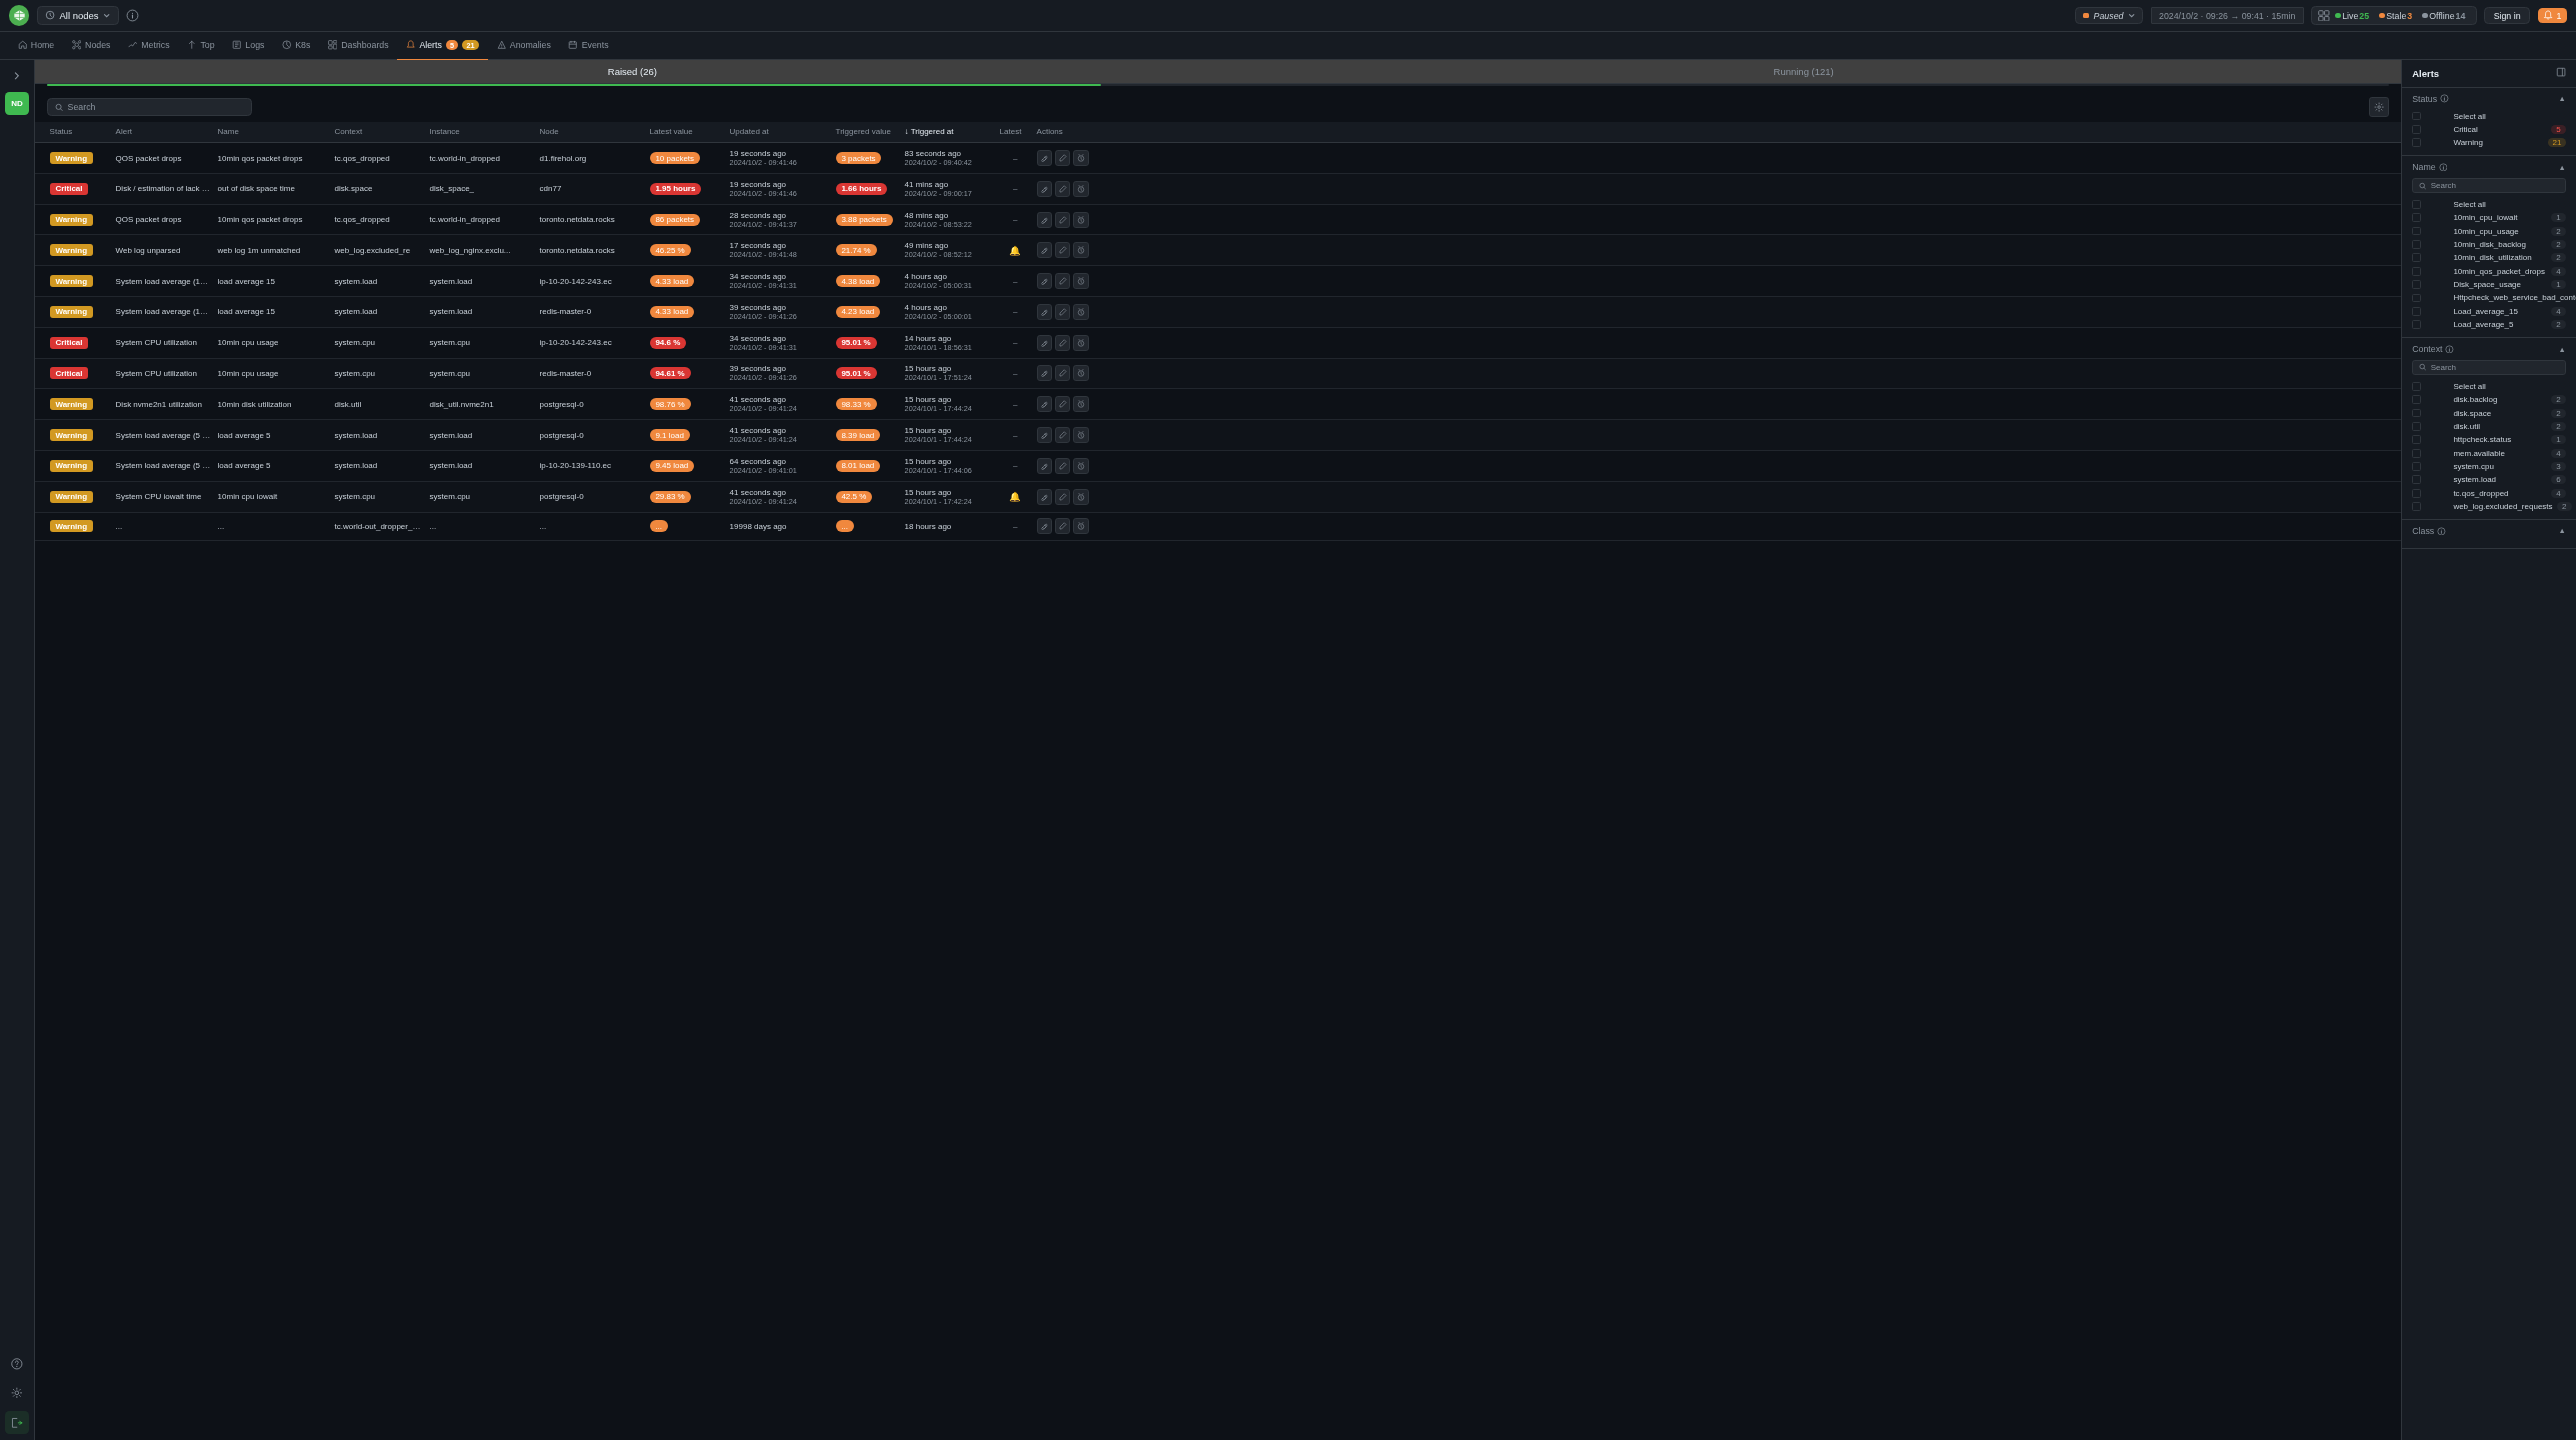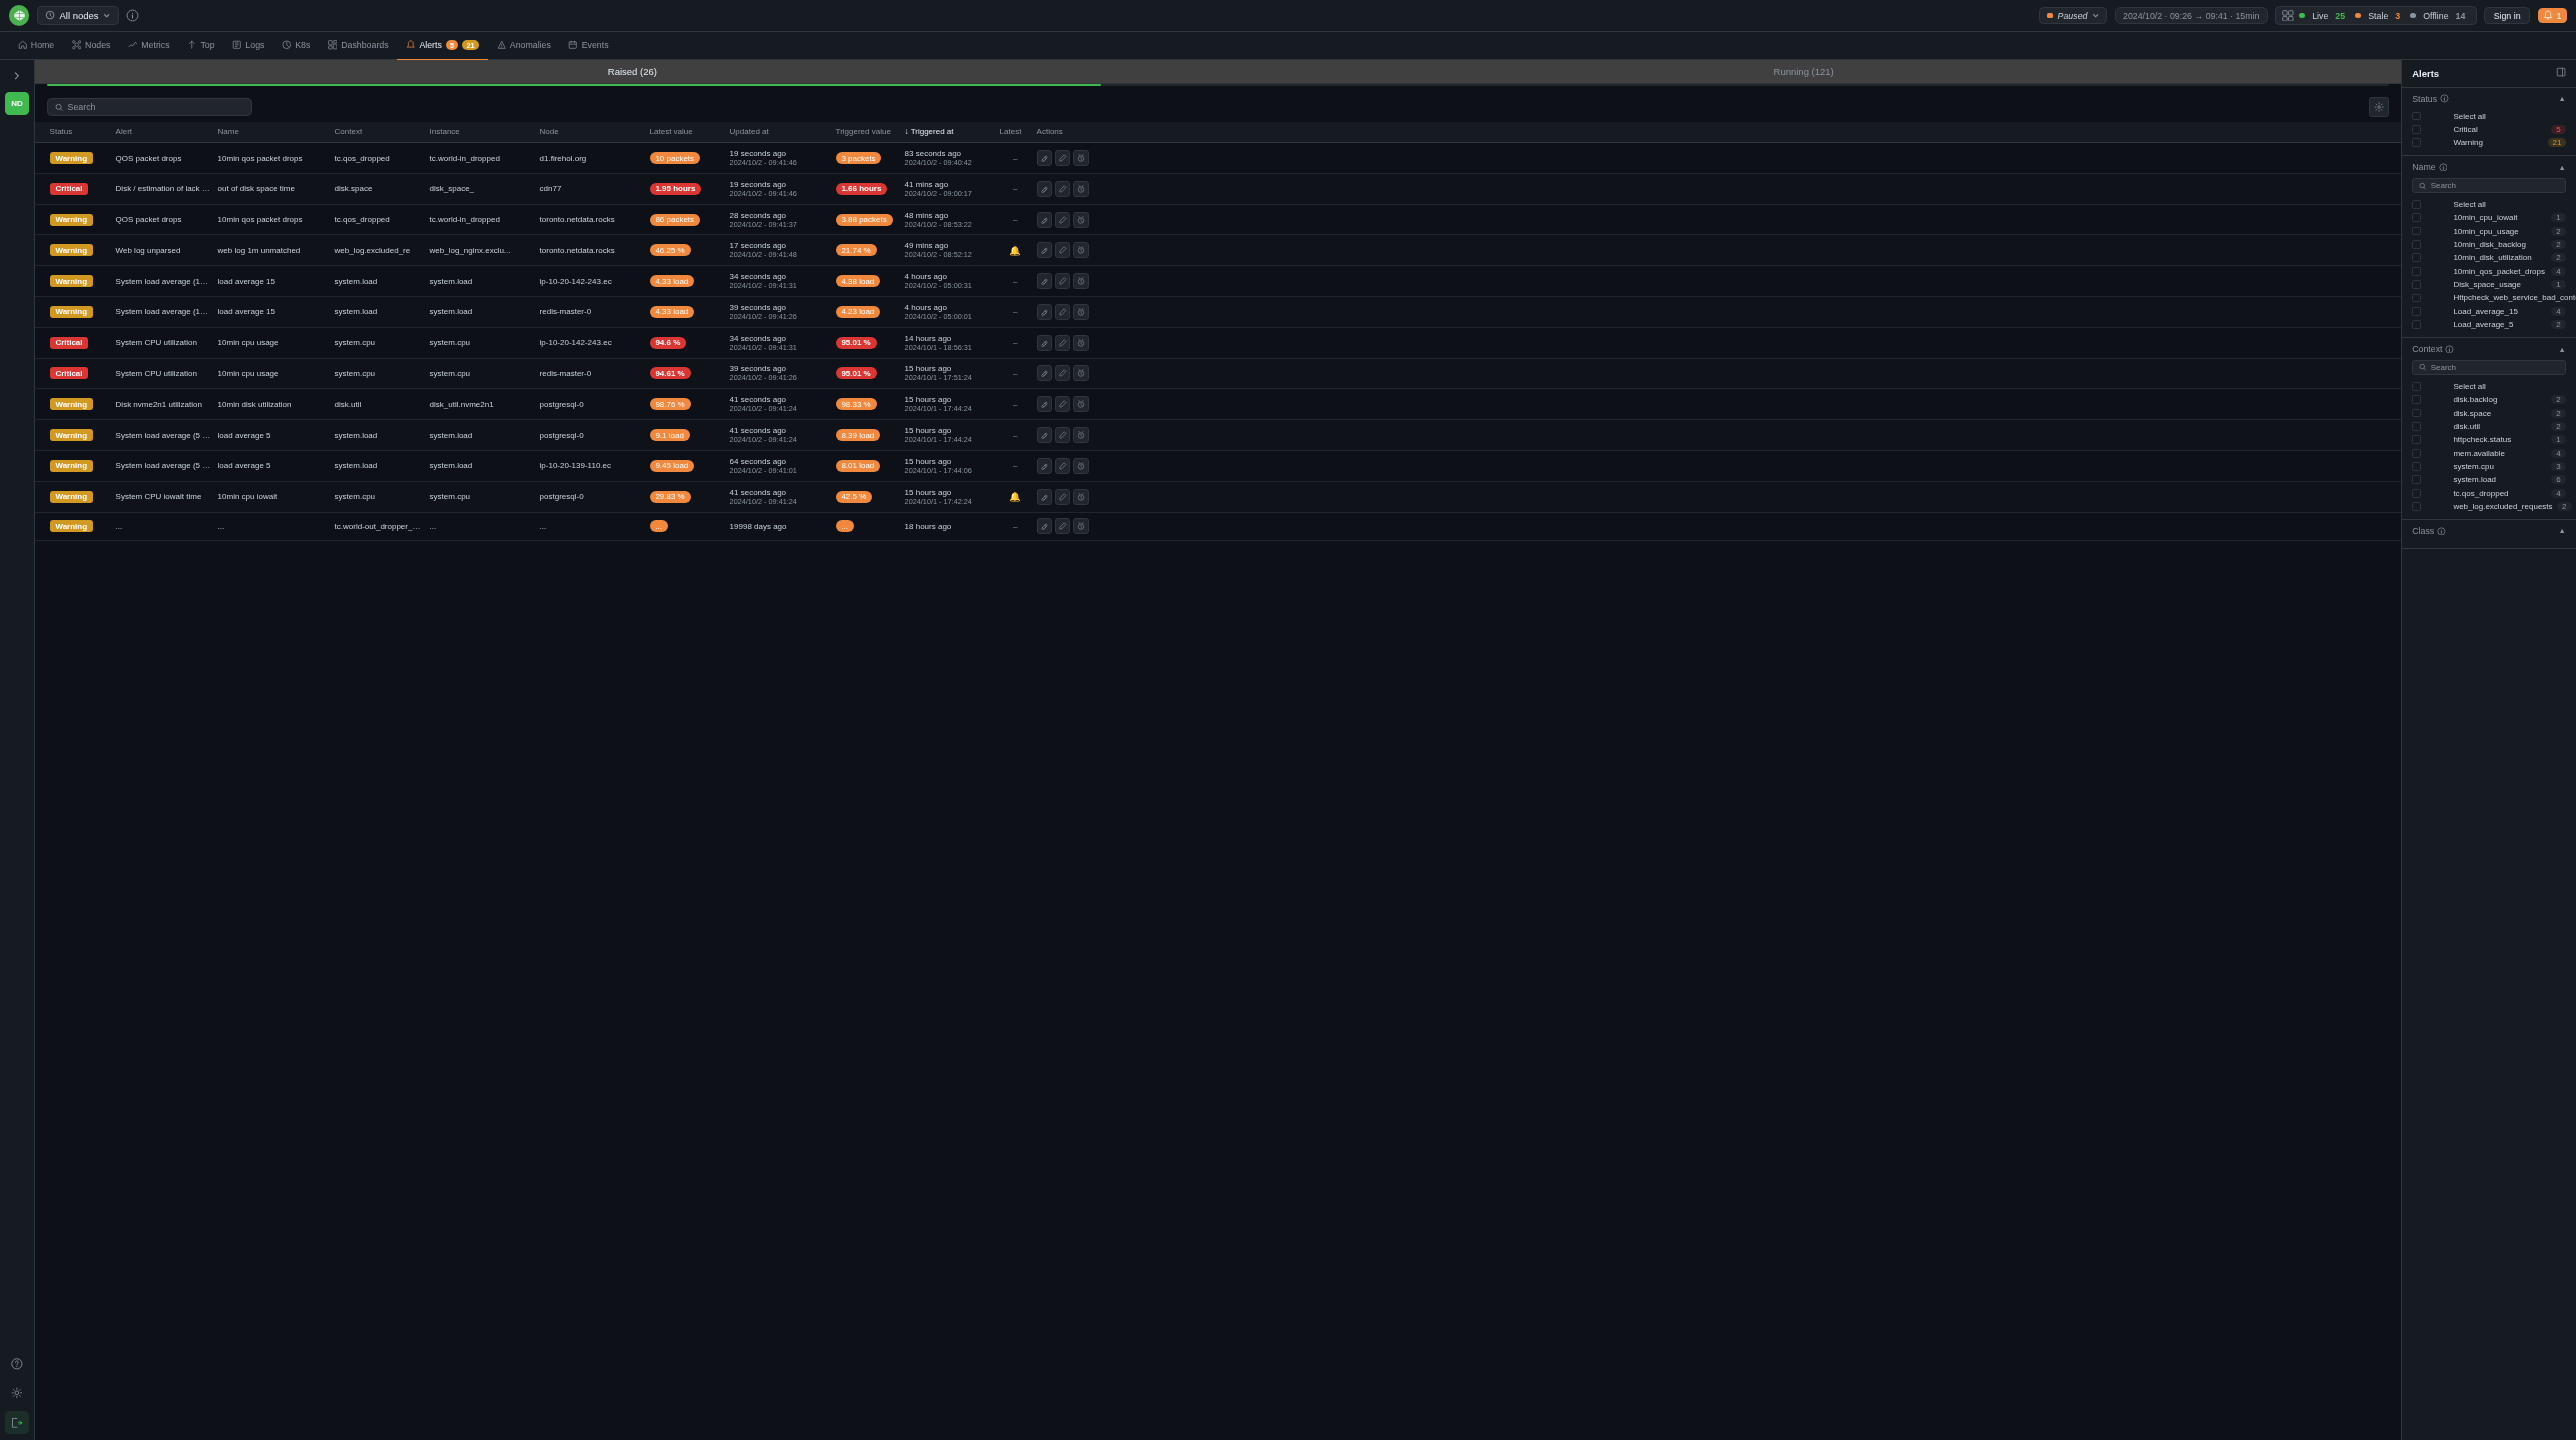--- a/index.html
+++ b/index.html
@@ -7,23 +7,23 @@
 
     
     .topbar { display: flex; align-items: center; height: 32px; background: #161b22; border-bottom: 0.7px solid #30363d; padding: 0 8.8px; gap: 7.3px; }
     .logo { width: 20.5px; height: 20.5px; background: #4caf50; border-radius: 50%; display: flex; align-items: center; justify-content: center; flex-shrink: 0; }
     .logo svg { width: 13px; height: 13px; }
     .node-selector { display: flex; align-items: center; gap: 4.4px; background: #21262d; border: 0.7px solid #30363d; border-radius: 4.4px; padding: 2.9px 7.3px; cursor: pointer; }
     .node-selector span { color: #e6edf3; font-size: 9.5px; }
     .topbar-spacer { flex: 1; }
     .paused-badge { display: flex; align-items: center; gap: 4.4px; background: #21262d; border: 0.7px solid #30363d; border-radius: 4.4px; padding: 2.9px 7.3px; font-size: 8.8px; font-style: italic; }
     .paused-dot { width: 5.8px; height: 5.8px; background: #f0883e; border-radius: 1.5px; }
-    .time-range { display: flex; align-items: center; gap: 2.9px; background: #21262d; border: 0.7px solid #30363d; border-radius: 6px; padding: 2.9px 7.3px; font-size: 8.8px; color: #8b949e; }
+    .time-range { display: flex; align-items: center; gap: 2.9px; background: #21262d; border: 0.7px solid #30363d; border-radius: 1px; padding: 2.9px 7.3px; font-size: 8.8px; color: #8b949e; }
     .node-status-group { display: flex; align-items: center; gap: 1.5px; background: #21262d; border: 0.7px solid #30363d; border-radius: 4.4px; padding: 2.9px 5.8px; }
-    .status-item { display: flex; align-items: center; gap: 7px; padding: 0 4.4px; font-size: 8.8px; }
+    .status-item { display: flex; align-items: center; gap: 1px; padding: 0 4.4px; font-size: 8.8px; }
     .status-dot-live { width: 5.8px; height: 5.8px; background: #3fb950; border-radius: 50%; }
     .status-dot-stale { width: 5.8px; height: 5.8px; background: #f0883e; border-radius: 50%; }
     .status-dot-offline { width: 5.8px; height: 5.8px; background: #8b949e; border-radius: 50%; }
     .status-count { font-weight: bold; color: #e6edf3; }
     .signin-btn { background: #21262d; border: 0.7px solid #30363d; border-radius: 4.4px; padding: 2.9px 8.8px; color: #e6edf3; cursor: pointer; font-size: 8.8px; }
     .alert-bell { display: flex; align-items: center; gap: 2.9px; background: #f0883e; border-radius: 4.4px; padding: 2.9px 5.8px; color: #fff; font-size: 8.8px; cursor: pointer; }
 
     
     .navbar { display: flex; align-items: center; height: 28px; background: #161b22; border-bottom: 0.7px solid #30363d; padding: 0 8.8px; gap: 0; }
     .nav-item { display: flex; align-items: center; gap: 3.7px; padding: 0 8.8px; height: 28px; cursor: pointer; color: #8b949e; font-size: 8.8px; border-bottom: 1.5px solid transparent; }

